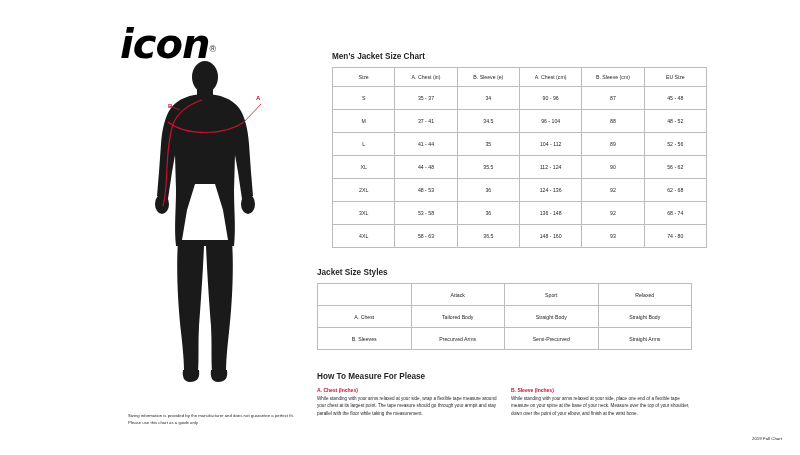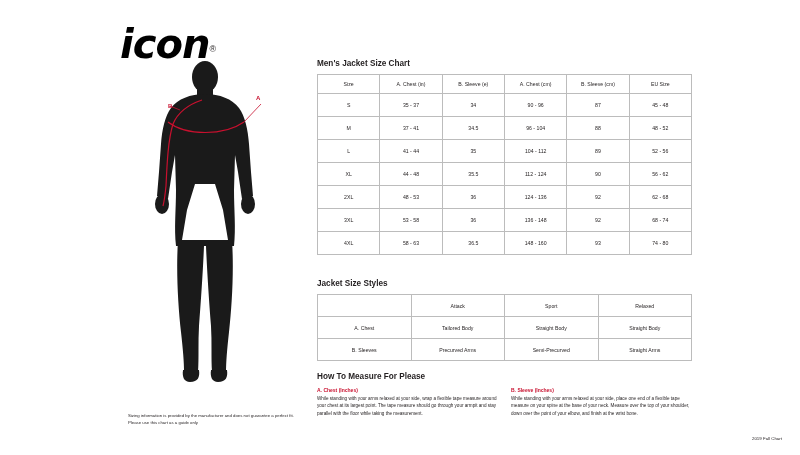--- a/index.html
+++ b/index.html
@@ -84,22 +84,22 @@
     height: 455px;
   }
 
   .section-title {
     font-size: 8.2px;
     font-weight: bold;
     color: #231f20;
     margin: 0 0 6px 0;
   }
 
-  .chart-1-wrap { position: absolute; left: 7px; top: 52px; width: 448px; margin-top: 7px; }
-  .chart-2-wrap { position: absolute; left: 7px; top: 279px; width: 433px; }
+  .chart-1-wrap { position: absolute; left: 22px; top: 52px; width: 448px; }
+  .chart-2-wrap { position: absolute; left: 7px; top: 268px; width: 433px; }
   .measure-wrap { position: absolute; left: 7px; top: 372px; width: 375px; }
 
   table.size-table {
     border-collapse: collapse;
     width: 375px;
     table-layout: fixed;
   }
   table.size-table th,
   table.size-table td {
     border: 0.6px solid #bcbcbc;

